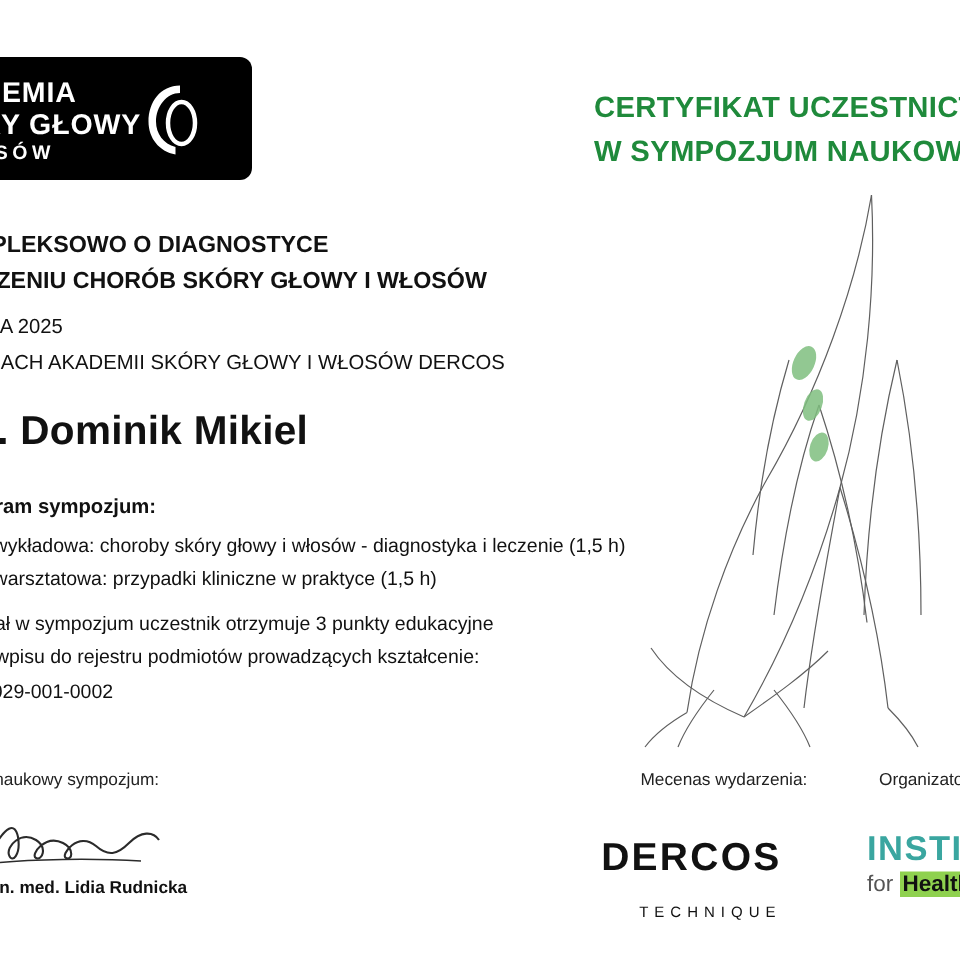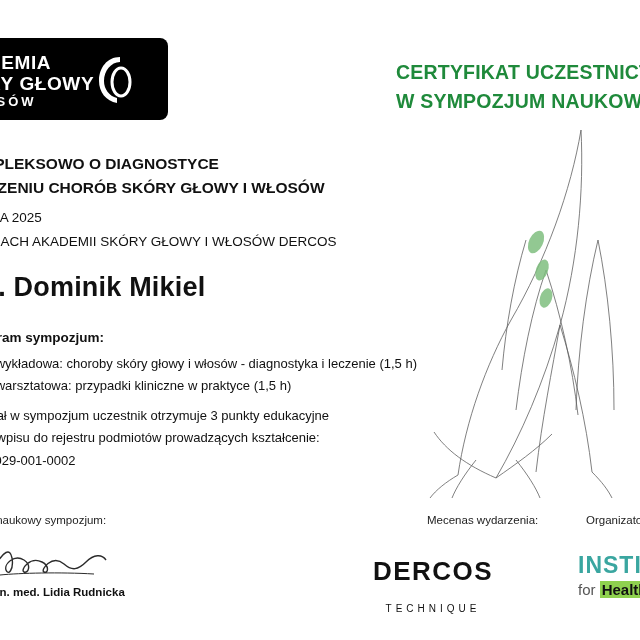--- a/index.html
+++ b/index.html
@@ -163,23 +163,23 @@
     position: absolute;
     left: -42px;
     top: 586px;
     font-size: 11.5px;
     font-weight: 700;
     color: #111111;
   }
 
   .dercos {
     position: absolute;
-    left: 358px;
+    left: 371px;
     top: 556px;
-    text-align: center;
+    text-align: right;
     width: 150px;
   }
   .dercos-main {
     font-size: 26px;
     font-weight: 700;
     letter-spacing: 1.5px;
     color: #111111;
   }
   .dercos-sub {
     font-size: 10px;

